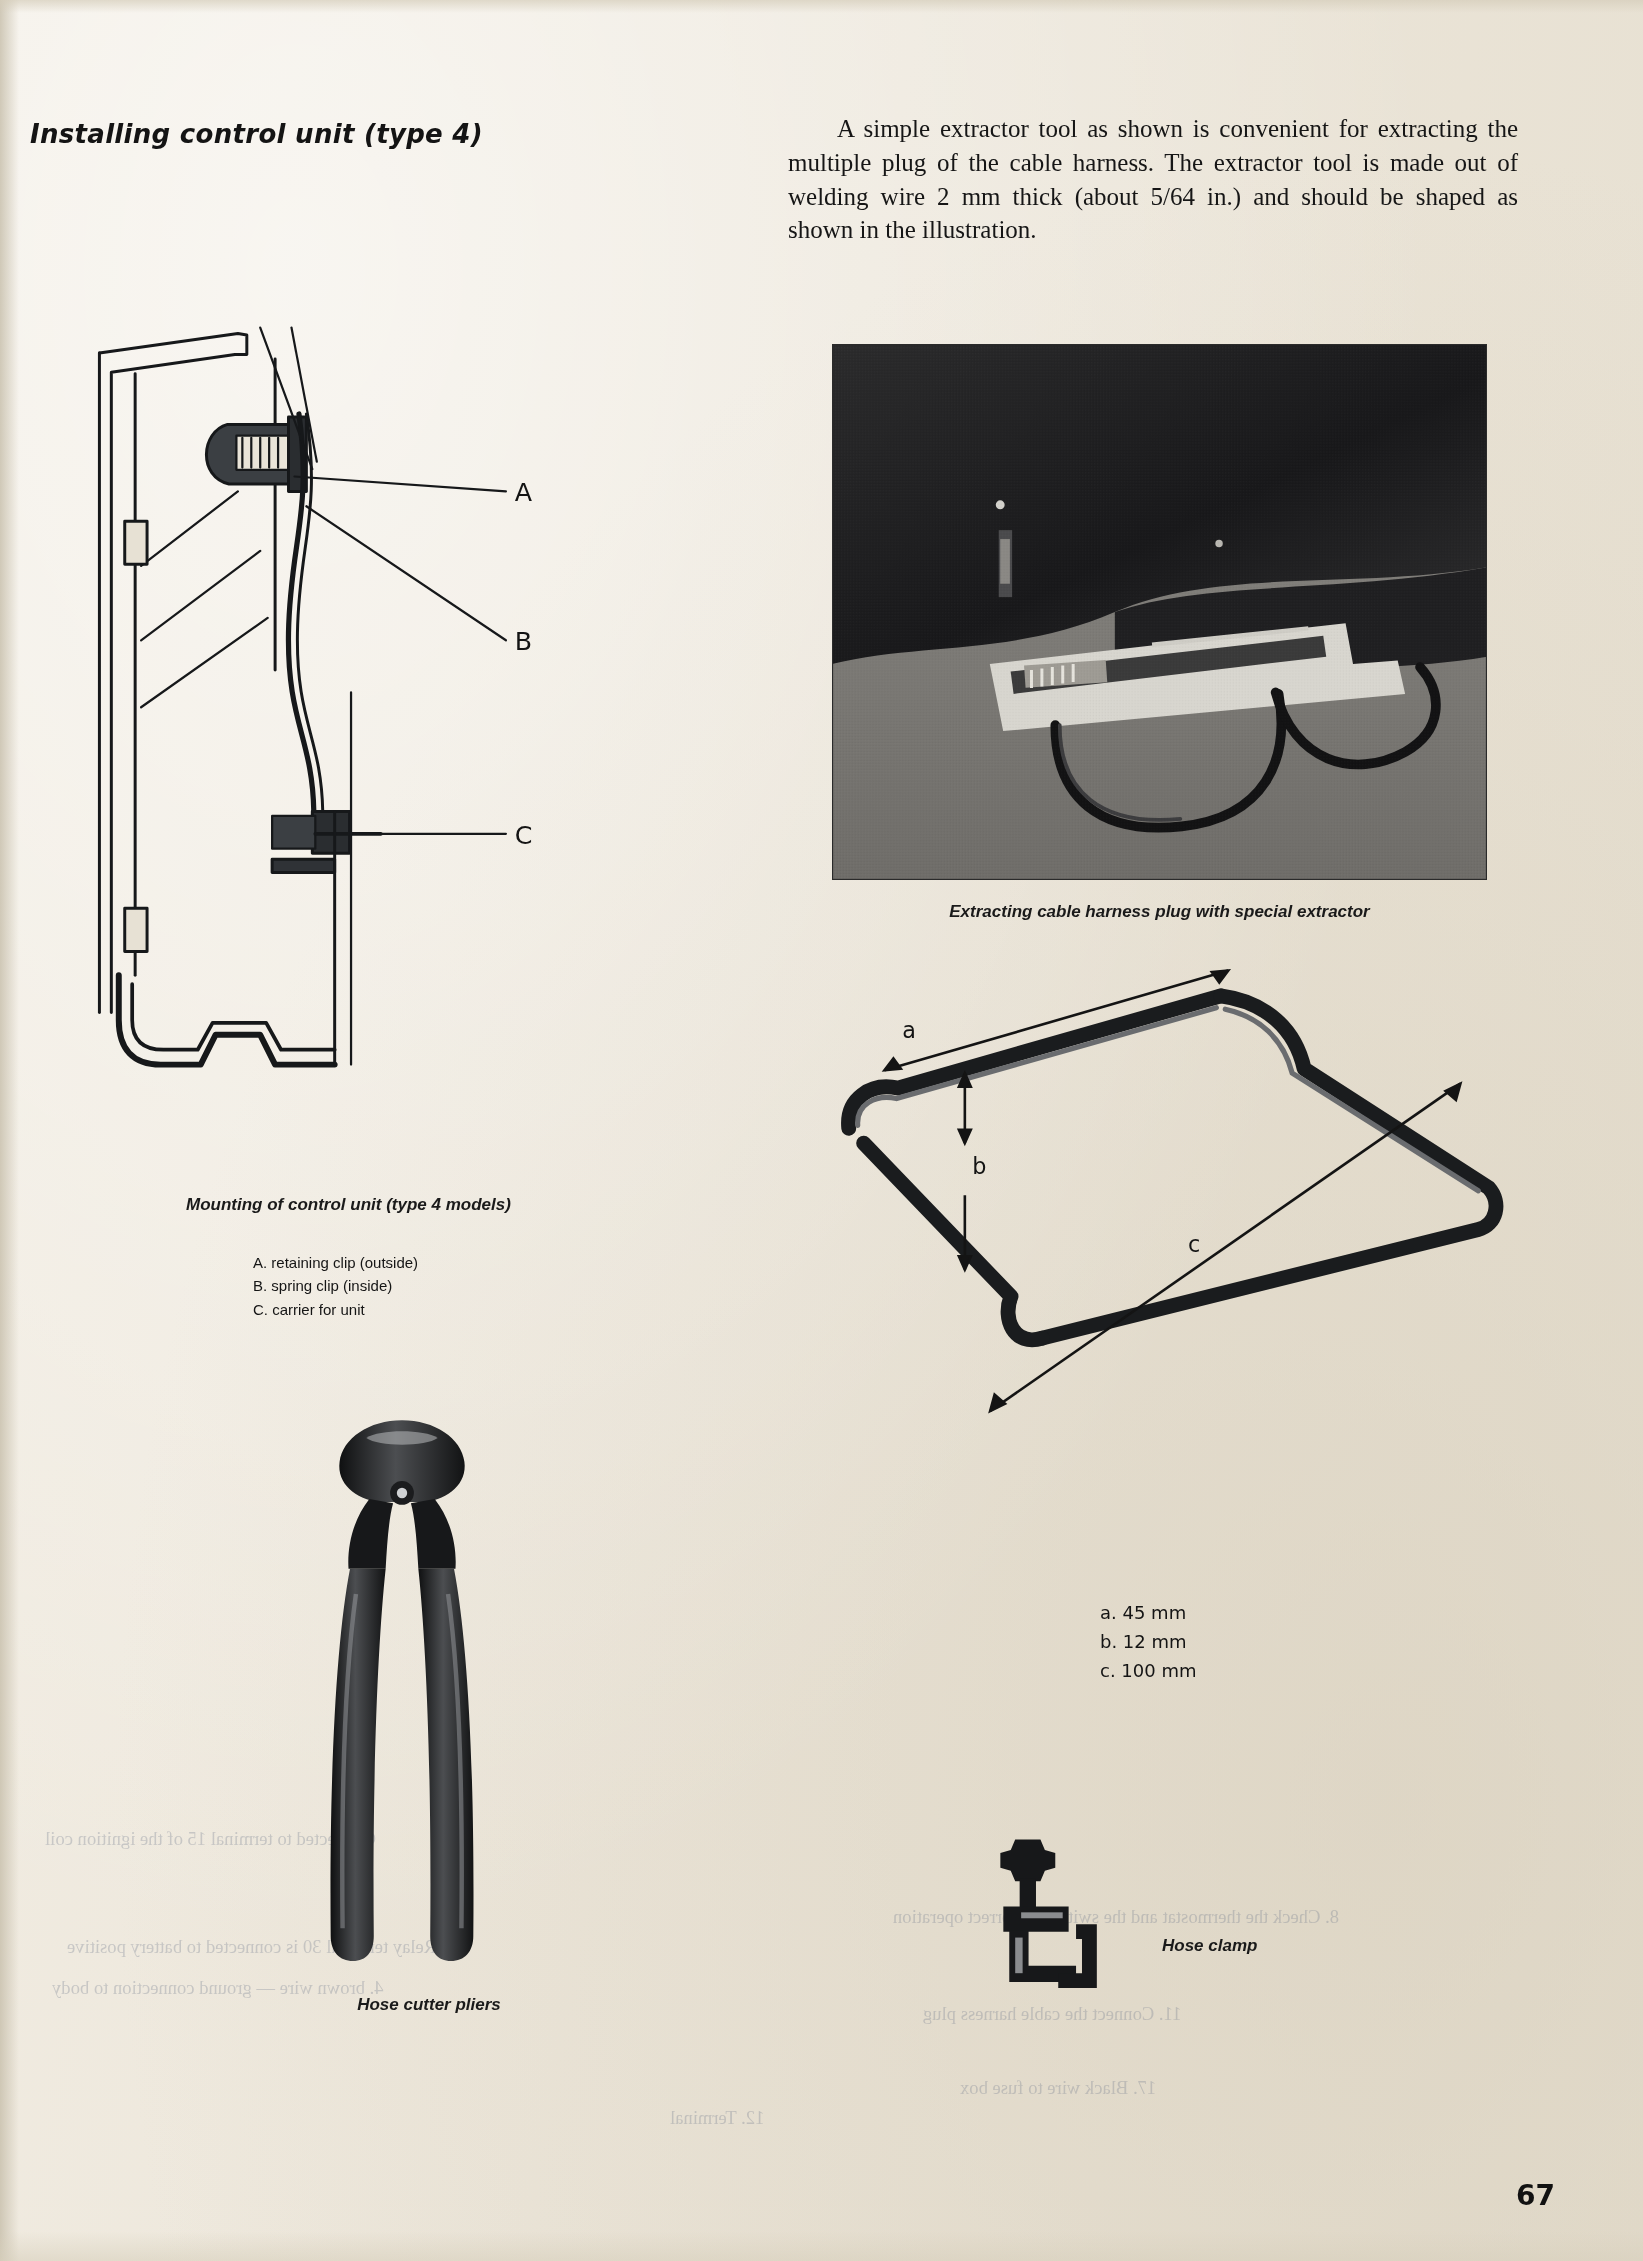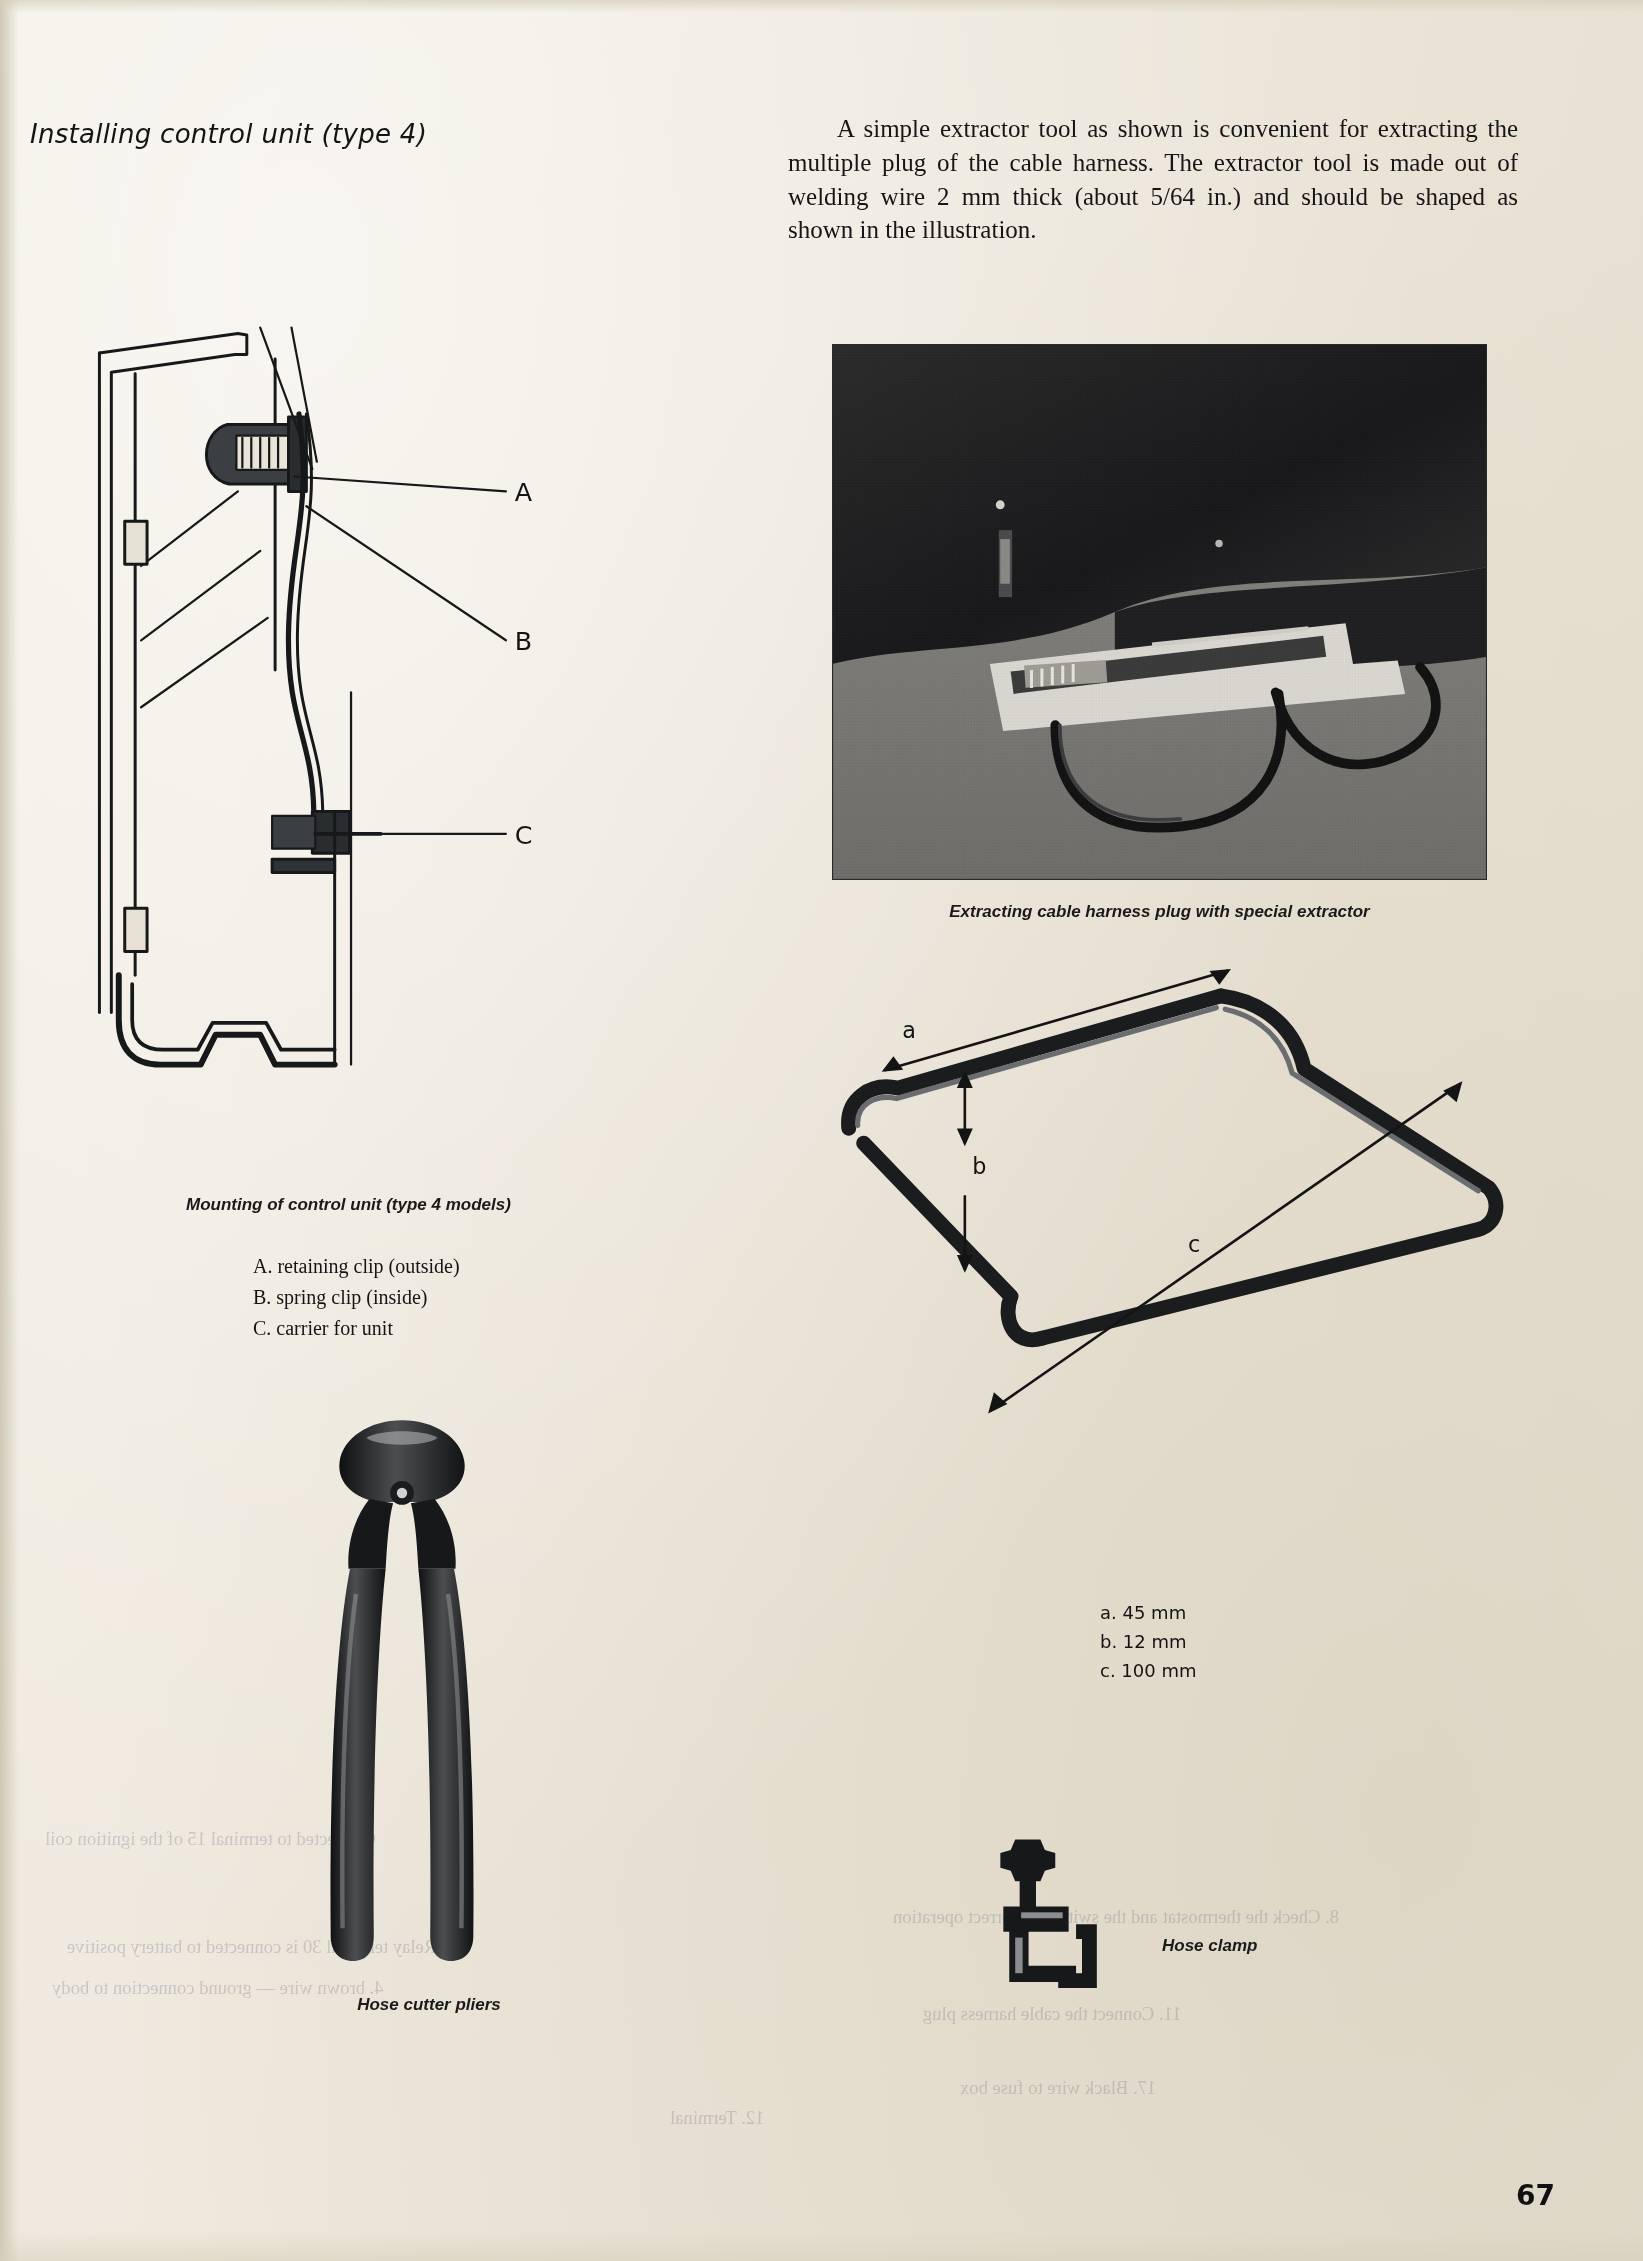--- a/index.html
+++ b/index.html
@@ -70,21 +70,21 @@
   }
   .col-right {
     position: absolute;
     left: 788px;
     top: 112px;
     width: 730px;
   }
   h2.section-title {
     font-family: "DejaVu Sans", sans-serif;
     font-style: italic;
-    font-weight: normal;
+    font-weight: bold;
     font-size: 26px;
     letter-spacing: 0.3px;
     margin: 0 0 10.4px 0;
     color: #141414;
   }
   p.body {
     font-size: 25px;
     line-height: 1.35;
     margin: 0;
     text-align: justify;
@@ -95,22 +95,22 @@
 
   
   .caption {
     font-family: Liberation Sans, sans-serif;
     font-style: italic;
     font-weight: bold;
     font-size: 17px;
     color: #1a1a1a;
   }
   .legend {
-    font-family: Liberation Serif, serif;
-    font-size: 20px;
+    font-family: Liberation Sans, sans-serif;
+    font-size: 15px;
     line-height: 1.55;
     color: #151515;
   }
   .dims {
     font-family: "DejaVu Sans", sans-serif;
     font-size: 18px;
     line-height: 1.6;
     color: #141414;
   }
 

